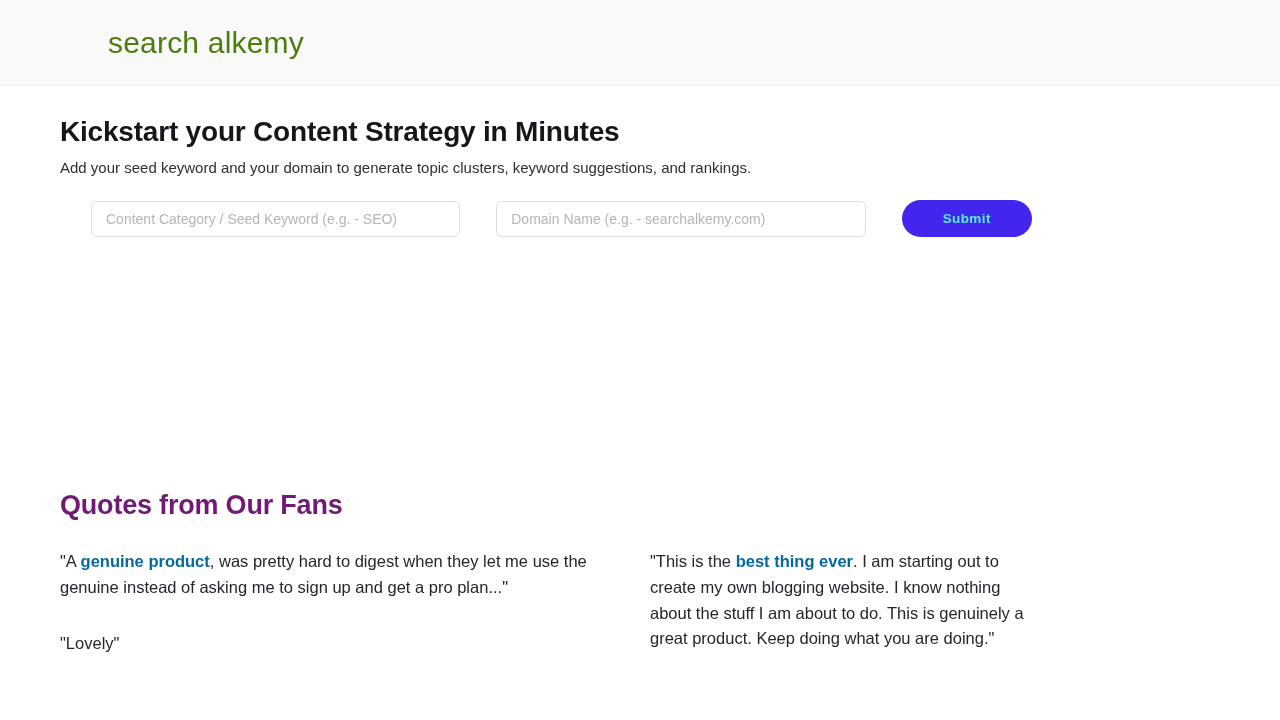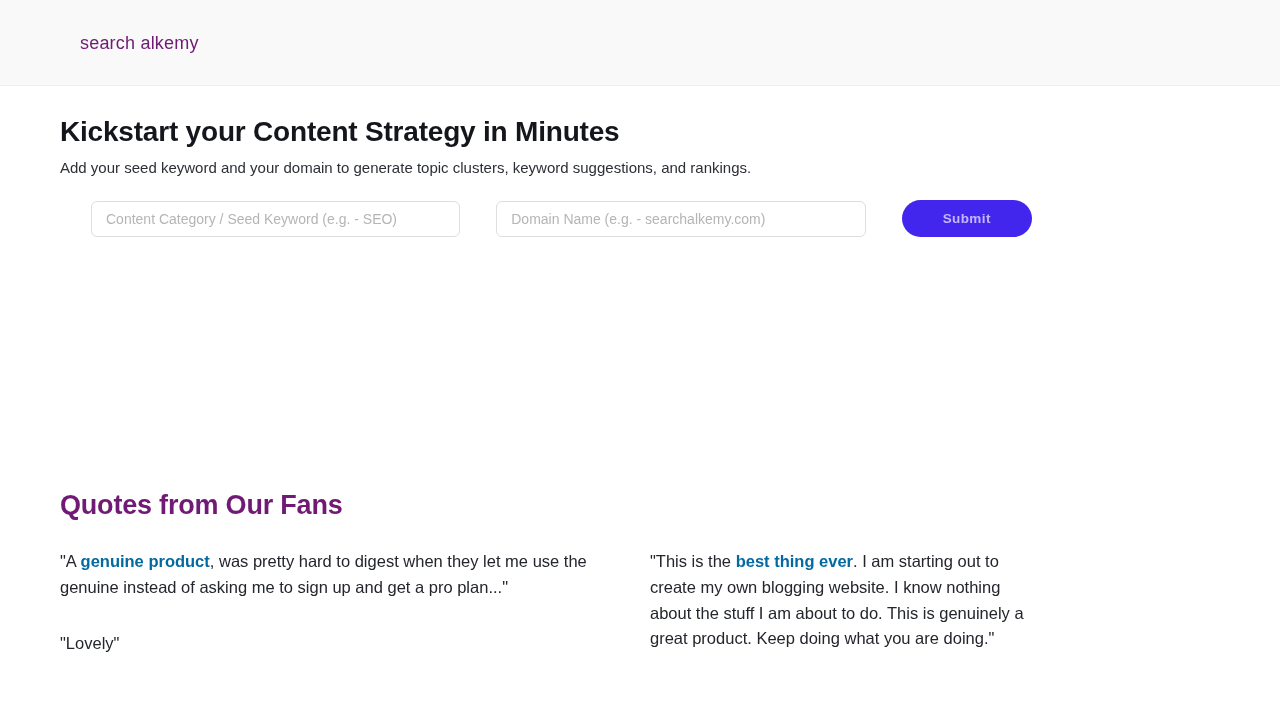--- a/index.html
+++ b/index.html
@@ -19,25 +19,25 @@
   .site-header {
     width: 1280px;
     height: 86px;
     background: #f9f9f9;
     border-bottom: 1px solid #f0f0f0;
     display: flex;
     align-items: center;
     position: relative;
   }
   .brand-logo {
-    margin-left: 80px;
-    font-size: 18px;
+    margin-left: 108px;
+    font-size: 30px;
     font-weight: 400;
     letter-spacing: 0.2px;
-    color: #701a75;
+    color: #4d7c0f;
     line-height: 1;
     white-space: nowrap;
   }
 
   
   .page-main {
     width: 1092px;
     padding: 0;
     background: #ffffff;
   }
@@ -87,21 +87,21 @@
   }
   .field-keyword { width: 385px; }
   .field-domain  { width: 385px; }
 
   .submit-button {
     width: 136px;
     height: 37px;
     border: none;
     border-radius: 999px;
     background: #4226ee;
-    color: #c4b5fd;
+    color: #5eead4;
     font-family: "Liberation Sans", "DejaVu Sans", sans-serif;
     font-size: 13.5px;
     font-weight: 700;
     letter-spacing: 0.4px;
     cursor: pointer;
   }
 
   
   .results-region {
     height: 252px;

